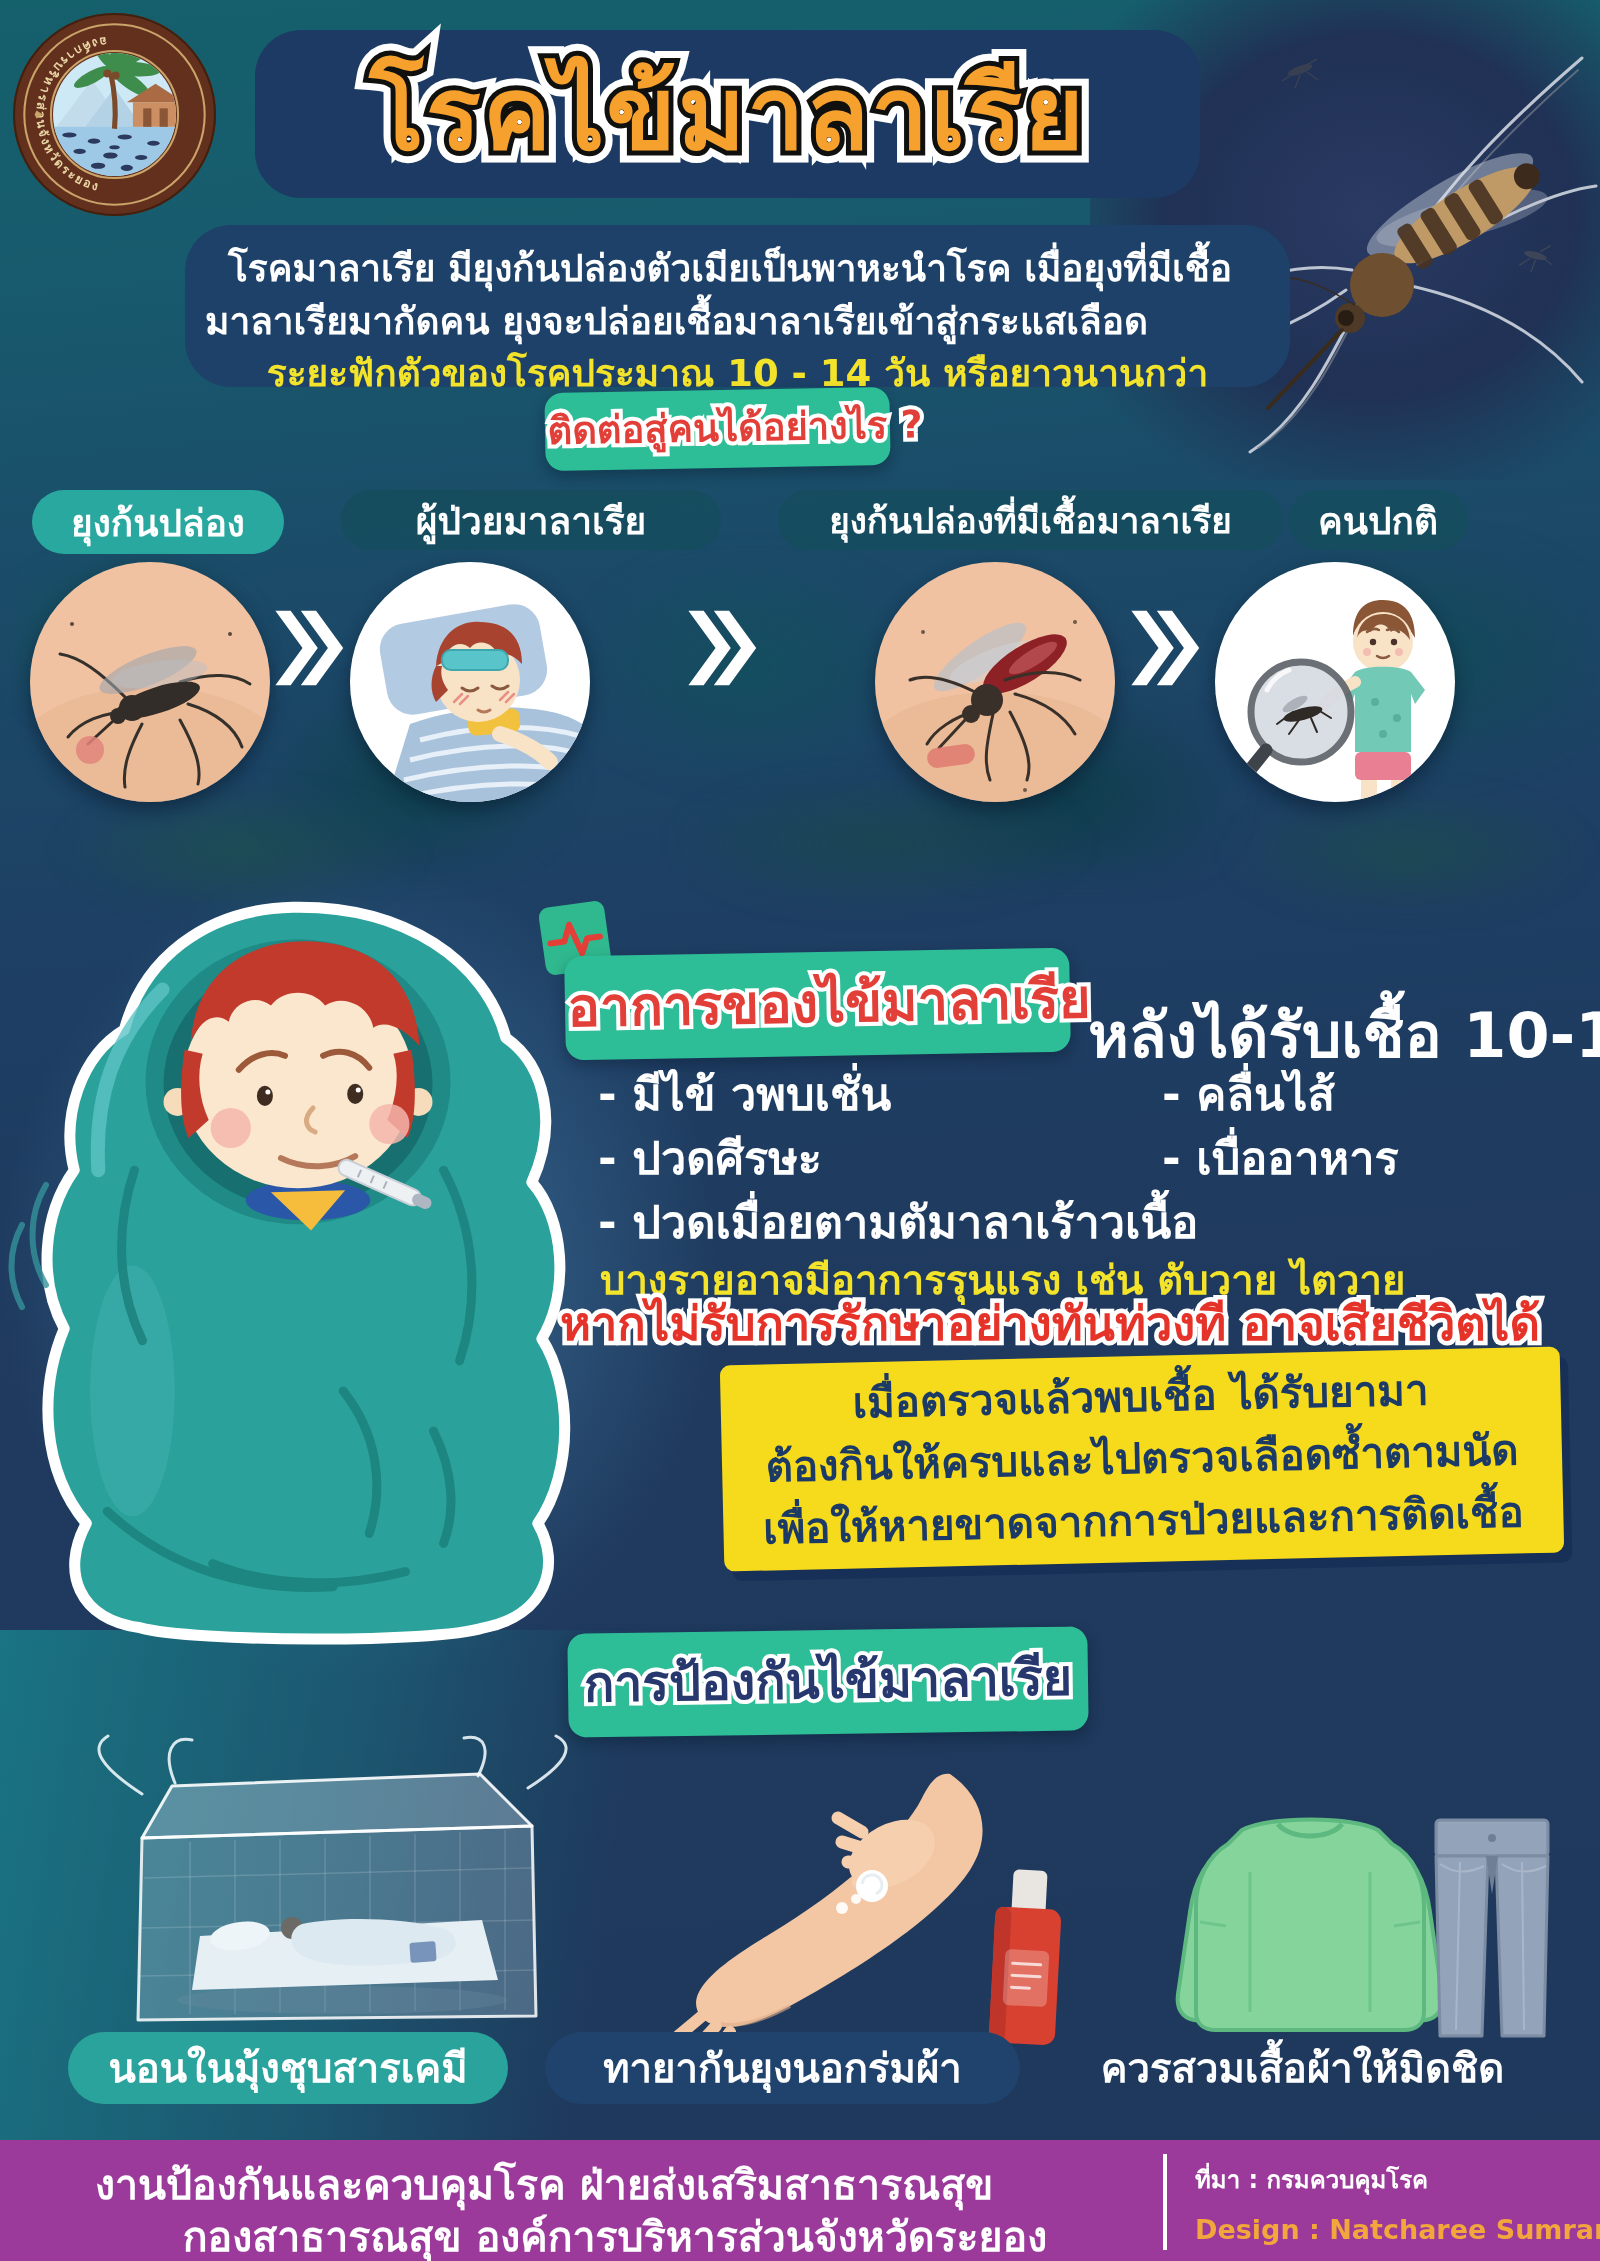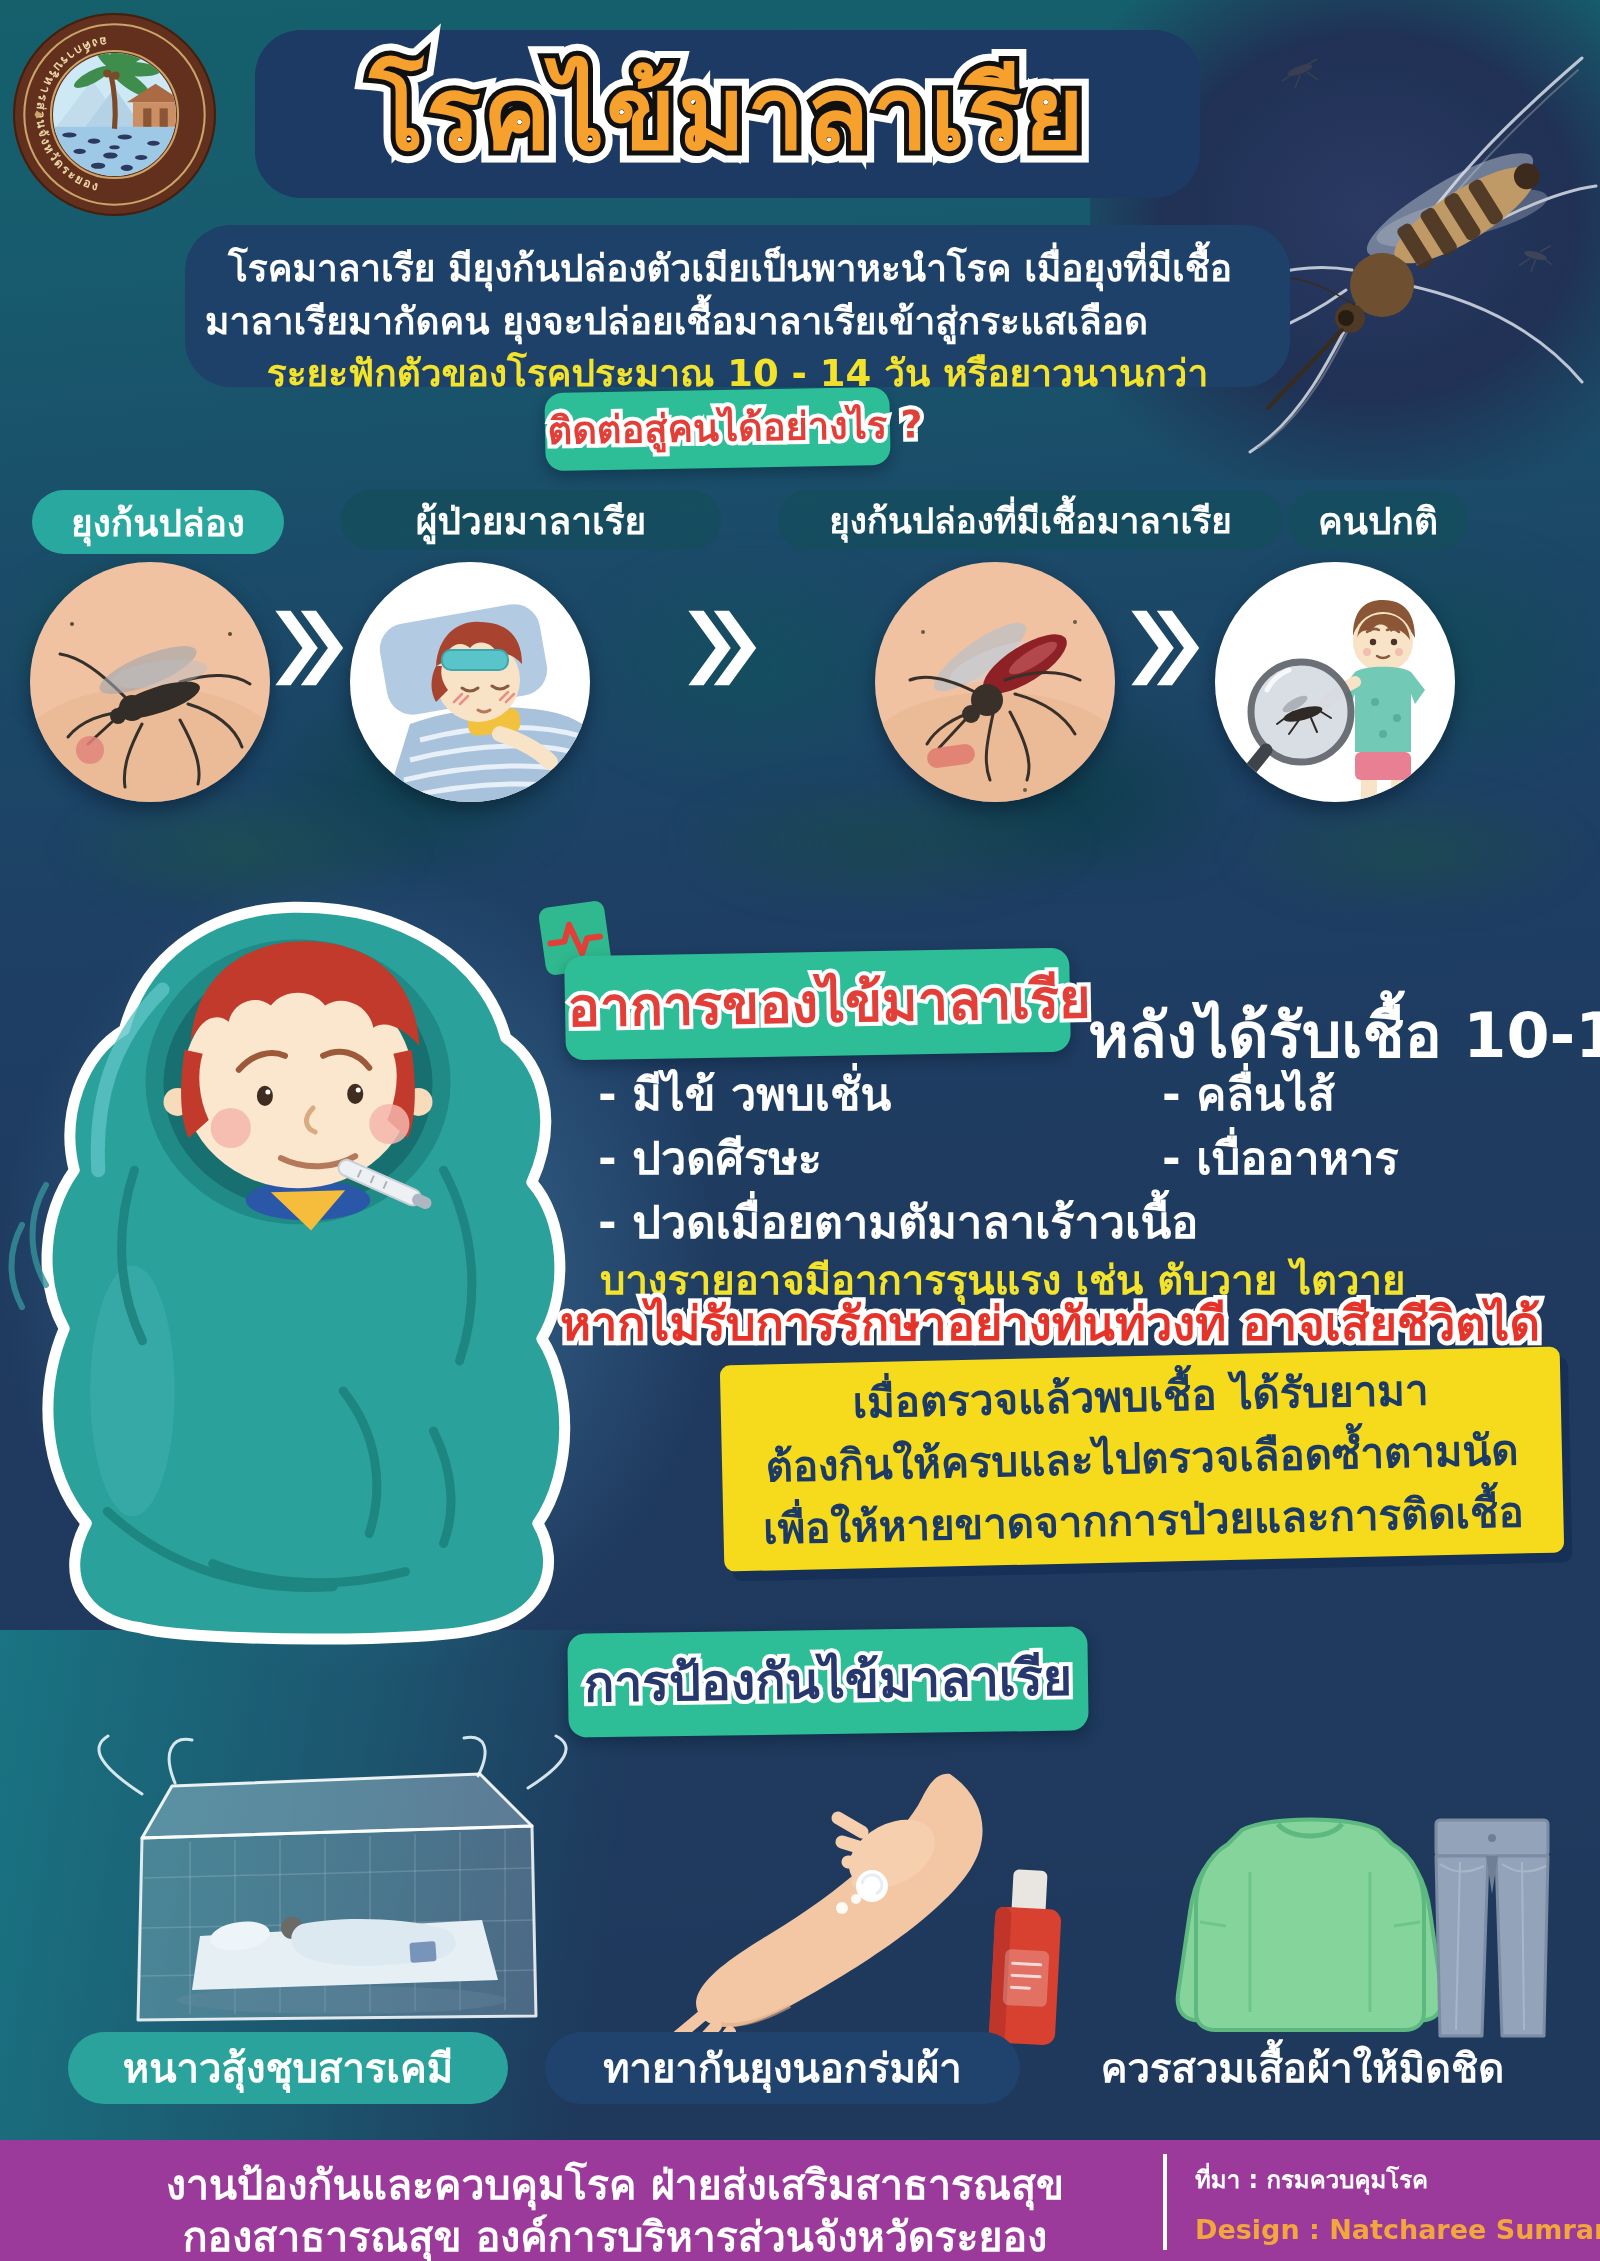--- a/index.html
+++ b/index.html
@@ -496,24 +496,24 @@
     <polygon points="356,84 368,84 362,122" fill="#6f7f96"></polygon>
     <g stroke="#b9c4d4" stroke-width="2" opacity="0.6" fill="none">
       <path d="M330,90 L326,258"></path>
         <path d="M392,90 L394,258"></path>
         <path d="M310,92 q20,14 44,2"></path>
         <path d="M372,92 q20,14 44,2"></path>
     </g>
     <circle cx="362" cy="66" r="4" fill="#6f7f96"></circle>
   </svg>
 
-  <div class="pill" style="left:68px;top:2032px;width:440px;height:72px;font-size:40px;background:#29a39b;">หนาวสุ้งชุบสารเคมี</div>
+  <div class="pill" style="left:68px;top:2032px;width:440px;height:72px;font-size:40px;background:#29a39b;">นอนในมุ้งชุบสารเคมี</div>
   <div class="pill" style="left:545px;top:2032px;width:475px;height:72px;font-size:40px;background:#20436d;">ทายากันยุงนอกร่มผ้า</div>
   <div class="pill" style="left:1030px;top:2032px;width:545px;height:72px;font-size:40px;background:transparent;">ควรสวมเสื้อผ้าให้มิดชิด</div>
 
   <div class="abs" style="left:0;top:2140px;width:1600px;height:121px;background:#9b3a9b;"></div>
-  <div class="abs" style="left:95px;top:2152px;width:1040px;text-align:center;font-size:41px;font-weight:bold;color:#fff;white-space:nowrap;">งานป้องกันและควบคุมโรค ฝ่ายส่งเสริมสาธารณสุข</div>
+  <div class="abs" style="left:95px;top:2152px;width:1040px;text-align:left;font-size:41px;font-weight:bold;color:#fff;white-space:nowrap;">งานป้องกันและควบคุมโรค ฝ่ายส่งเสริมสาธารณสุข</div>
   <div class="abs" style="left:95px;top:2204px;width:1040px;text-align:center;font-size:41px;font-weight:bold;color:#fff;white-space:nowrap;">กองสาธารณสุข องค์การบริหารส่วนจังหวัดระยอง</div>
   <div class="abs" style="left:1163px;top:2154px;width:4px;height:96px;background:#fff;"></div>
   <div class="abs" style="left:1195px;top:2160px;font-size:24px;font-weight:bold;color:#fff;white-space:nowrap;">ที่มา : กรมควบคุมโรค</div>
   <div class="abs" style="left:1195px;top:2214px;font-size:27px;font-weight:bold;color:#f2a63b;white-space:nowrap;">Design : Natcharee Sumran</div>
 
 </div>
 
 </body></html>

